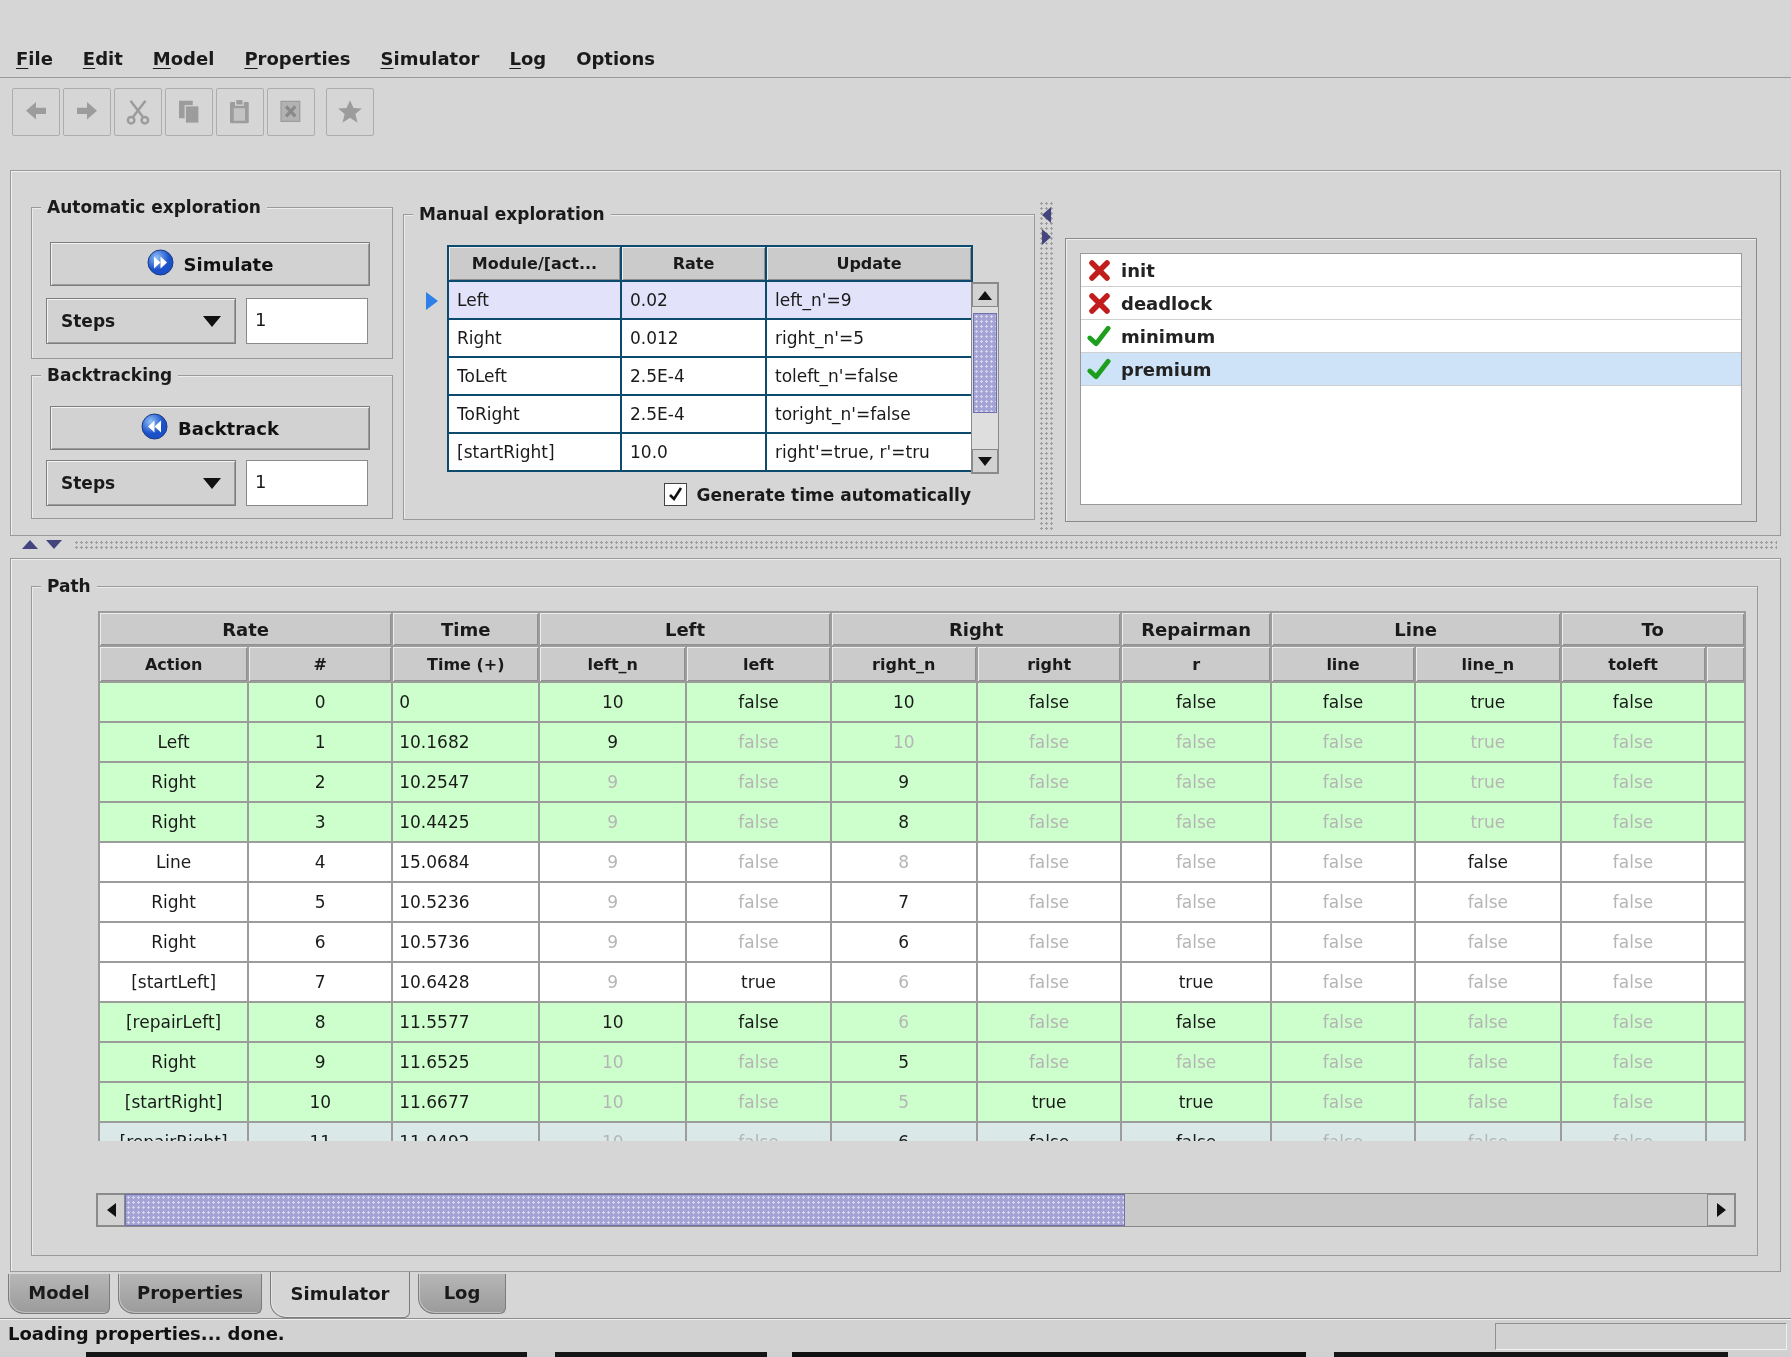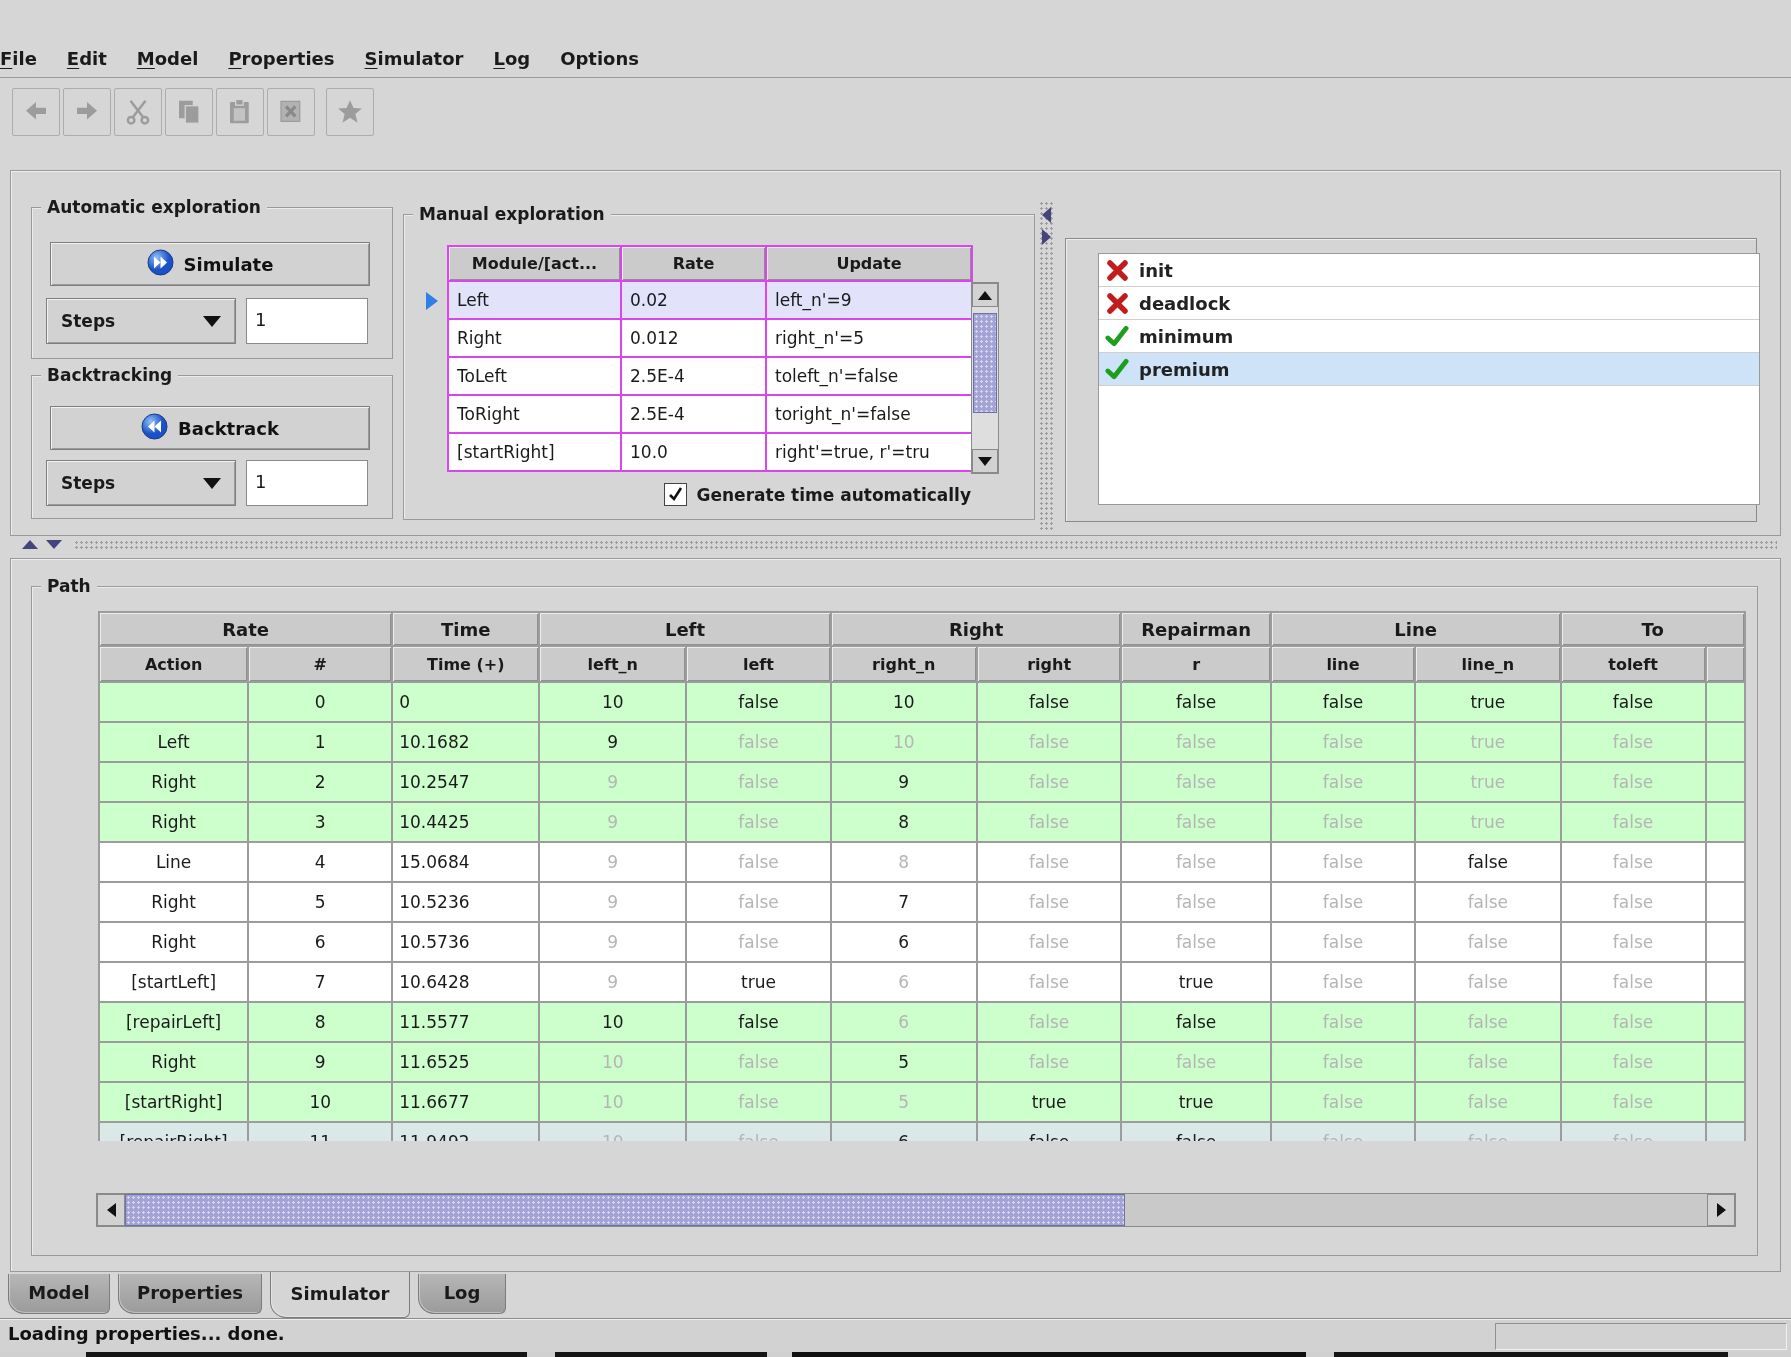--- a/index.html
+++ b/index.html
@@ -12,21 +12,21 @@
   .traffic{position:absolute;left:14px;top:11px;display:flex;gap:9px;}
   .light{width:16px;height:16px;border-radius:50%;}
   .light.red{background:radial-gradient(circle at 35% 30%,#ffb0a0,#ee4b40 65%);border:1px solid #a33b32;}
   .light.yellow{background:radial-gradient(circle at 35% 30%,#ffeec0,#f5bd4f 65%);border:1px solid #b78a2e;}
   .light.green{background:radial-gradient(circle at 35% 30%,#d8f7c8,#4fc454 65%);border:1px solid #48953a;}
   .win-title{position:absolute;left:0;right:0;top:0;height:38px;line-height:38px;text-align:center;
     font-weight:bold;font-size:18px;color:#222;}
 
   
   .menu-bar{position:absolute;left:0;top:39px;width:100%;height:39px;display:flex;align-items:center;
-    gap:30px;background:#d6d6d6;border-bottom:1px solid #9a9a9a;box-sizing:border-box;}
+    padding-left:16px;gap:30px;background:#d6d6d6;border-bottom:1px solid #9a9a9a;box-sizing:border-box;}
   .menu-item{font-weight:bold;font-size:18px;}
   .menu-item u{text-decoration:underline;text-underline-offset:3px;}
 
   
   .toolbar{position:absolute;left:12px;top:88px;display:flex;gap:3px;}
   .tool-btn{width:48px;height:48px;background:transparent;border:1px solid #adadad;border-radius:2px;
     padding:0;display:flex;align-items:center;justify-content:center;}
   .tool-btn:last-child{margin-left:8px;}
   .tool-icon{display:block;width:30px;height:30px;}
   .tool-icon svg{display:block;}
@@ -53,21 +53,21 @@
     box-shadow:inset 1px 1px 0 #f2f2f2,inset -1px -1px 0 #9a9a9a;display:flex;align-items:center;
     padding:0 14px;box-sizing:border-box;font-weight:bold;font-size:17px;}
   .combo .arr{margin-left:auto;width:0;height:0;border-left:9px solid transparent;
     border-right:9px solid transparent;border-top:11px solid #111;}
   .num-field{position:absolute;left:214px;width:122px;height:46px;background:#fff;border:1px solid #8a8a8a;
     box-sizing:border-box;font-size:18px;padding:10px 0 0 8px;font-weight:normal;}
 
   
   .gb-manual{left:392px;top:43px;width:630px;height:304px;}
   table.mtable{position:absolute;left:43px;top:30px;border-collapse:separate;border-spacing:2px;
-    background:#d946ef;}
+    background:#0c4a6e;}
   .mtable th{background:#cbcbcb;font-weight:bold;font-size:16px;height:33px;
     box-shadow:inset 1px 1px 0 #ededed,inset -1px -1px 0 #8f8f8f;padding:0 6px;}
   .mtable td{background:#fff;height:36px;font-size:17px;padding:0 8px;white-space:nowrap;overflow:hidden;}
   .mtable tr.selected td{background:var(--manual_selected);}
   .m-module{width:155px;} .m-rate{width:127px;} .m-update{width:188px;}
   .sel-arrow{position:absolute;left:22px;top:77px;width:0;height:0;border-top:9px solid transparent;
     border-bottom:9px solid transparent;border-left:12px solid #2f7fe8;}
   .vscroll{position:absolute;left:567px;top:67px;width:28px;height:192px;border:1px solid #8a8a8a;
     background:#dedede;box-sizing:border-box;}
   .sb-btn{position:absolute;left:0;width:26px;height:24px;background:#d2d2d2;border:1px solid #8a8a8a;
@@ -96,21 +96,21 @@
 
   
   .rtabs{position:absolute;left:1054px;top:30px;height:38px;display:flex;align-items:flex-end;gap:8px;}
   .rtab{height:34px;line-height:34px;padding:0 18px;font-weight:bold;font-size:17px;
     background:linear-gradient(#bdbdbd,#9fa0a0);border:1px solid #7c7c7c;border-bottom:none;
     border-radius:9px 3px 0 0;box-shadow:inset 1px 1px 0 rgba(255,255,255,.4);}
   .rtab.active{height:38px;line-height:38px;background:#d5d5d5;position:relative;z-index:2;}
   .rpanel{position:absolute;left:1054px;top:67px;width:692px;height:284px;background:#d5d5d5;
     border:1px solid #8a8a8a;box-shadow:inset 1px 1px 0 #eee;box-sizing:border-box;}
   .state-list{position:absolute;left:14px;top:14px;width:662px;height:252px;background:#fff;
-    border:1px solid #999;box-sizing:border-box;overflow:hidden;margin-left:18px;}
+    border:1px solid #999;box-sizing:border-box;overflow:hidden;}
   .state-row{height:32px;display:flex;align-items:center;gap:10px;padding-left:6px;
     border-bottom:1px solid #cfcfcf;}
   .state-row.selected{background:var(--list_selected);}
   .state-icon{width:24px;height:24px;display:flex;align-items:center;justify-content:center;}
   .state-name{font-weight:bold;font-size:18px;color:#222;}
 
   
   .hsplit{position:absolute;left:10px;top:534px;width:1769px;height:22px;}
   .hsplit .dots{position:absolute;left:64px;right:2px;top:6px;height:10px;
     background-image:radial-gradient(#9d9d9d 1px,transparent 1.4px);background-size:5px 5px;}

